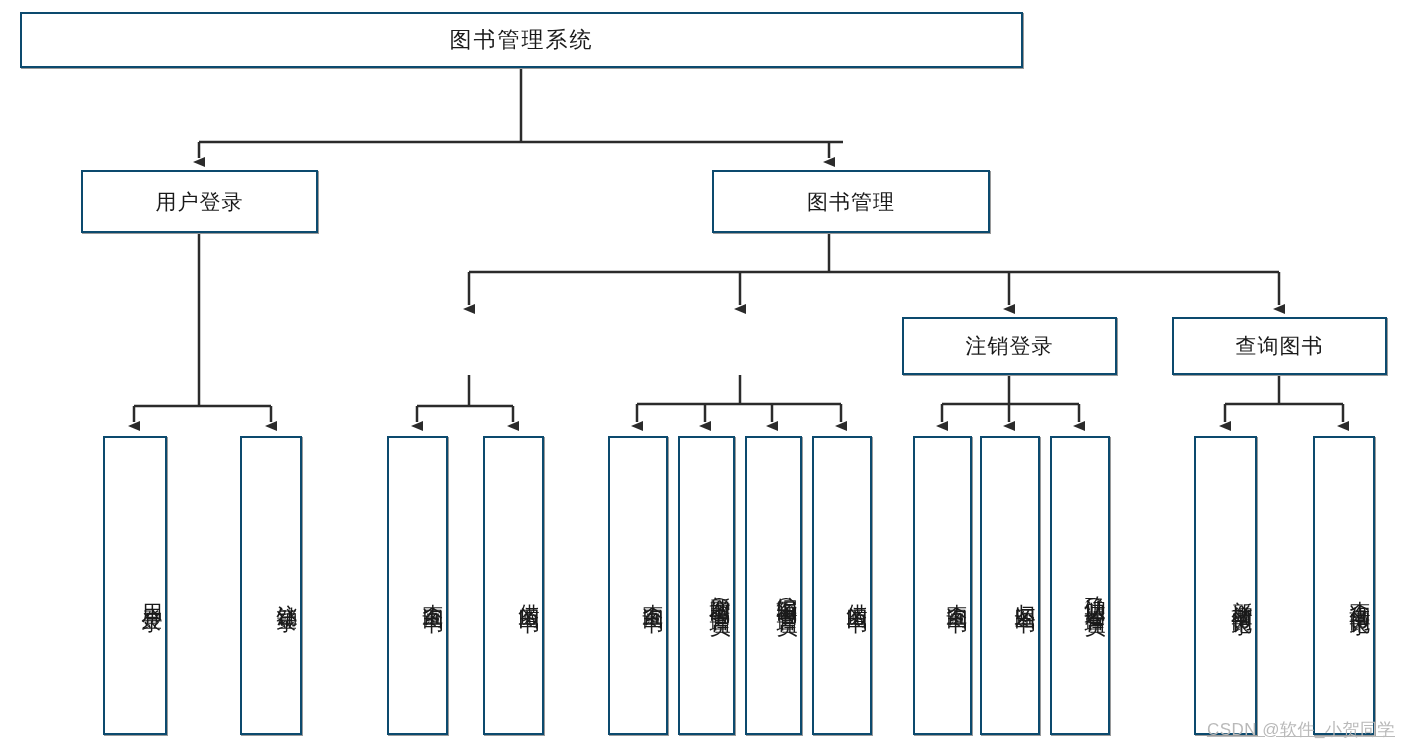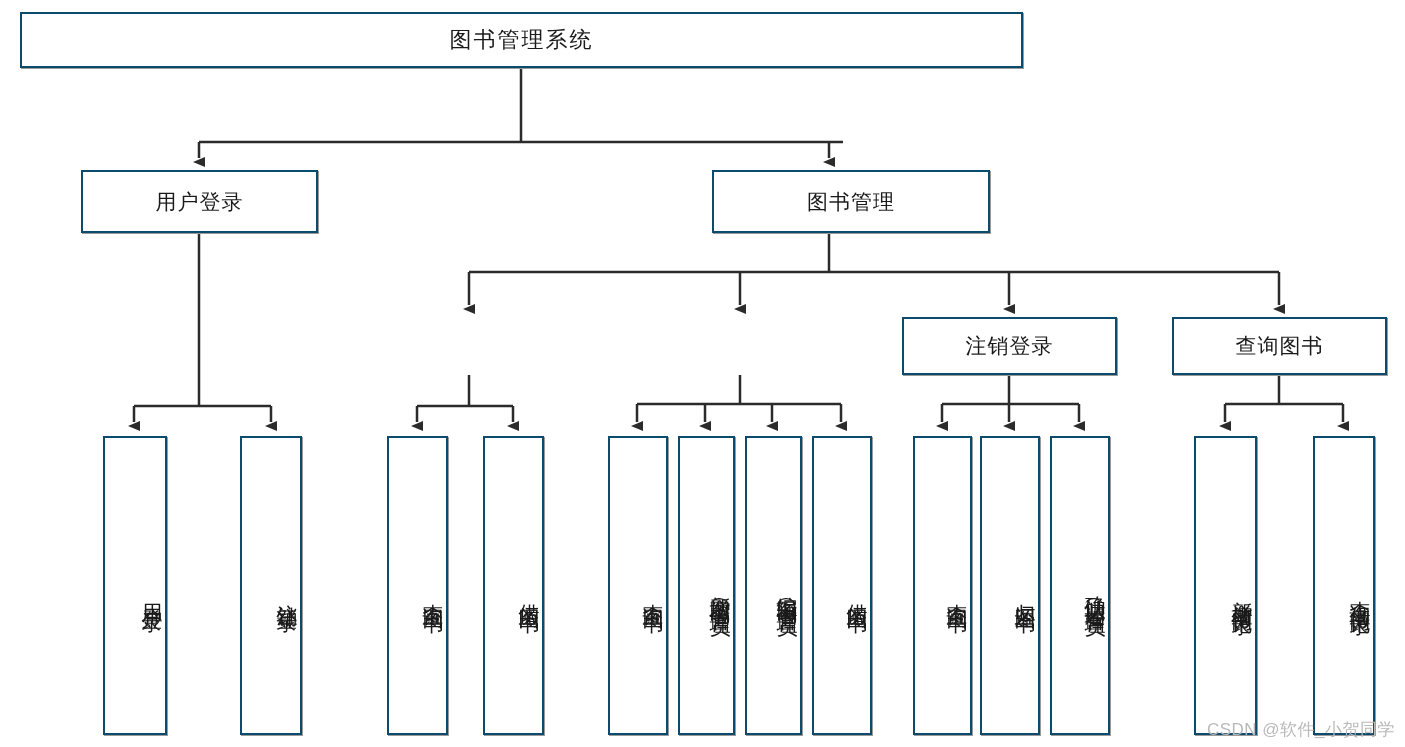--- a/index.html
+++ b/index.html
@@ -60,20 +60,21 @@
   }
   .watermark {
     position: absolute;
     right: 10px;
     bottom: 6px;
     font-size: 17px;
     color: #b9b9b9;
     letter-spacing: 0.5px;
     z-index: 5;
     white-space: nowrap;
+    text-decoration: underline;
   }
 </style>
 </head>
 <body>
 
 <div id="canvas">
 
   <svg class="connectors" viewBox="0 0 1405 747">
     <defs>
       <marker id="arrow" markerWidth="10" markerHeight="12" refX="1" refY="6" orient="auto" markerUnits="userSpaceOnUse">

